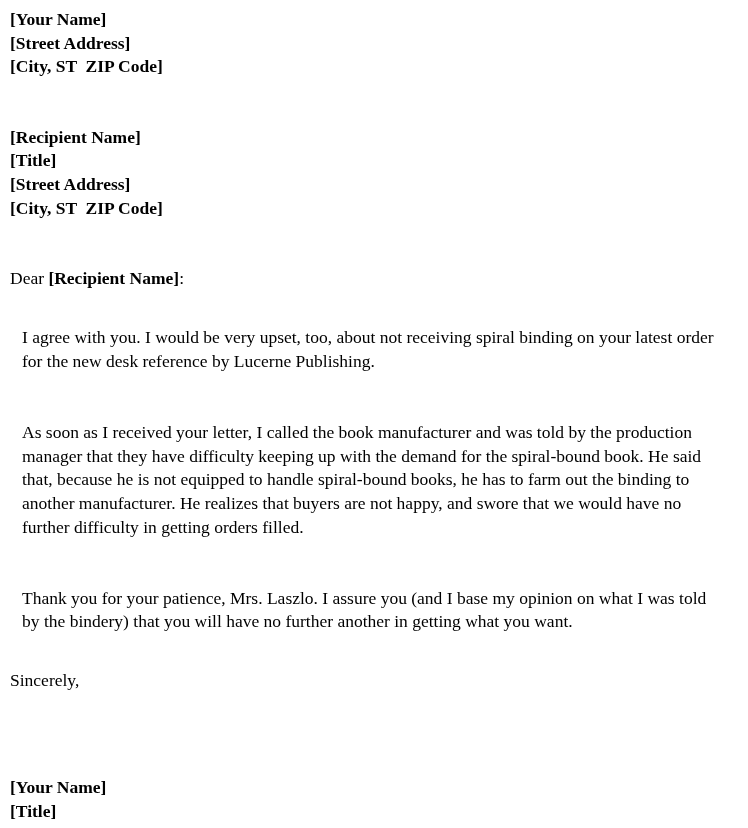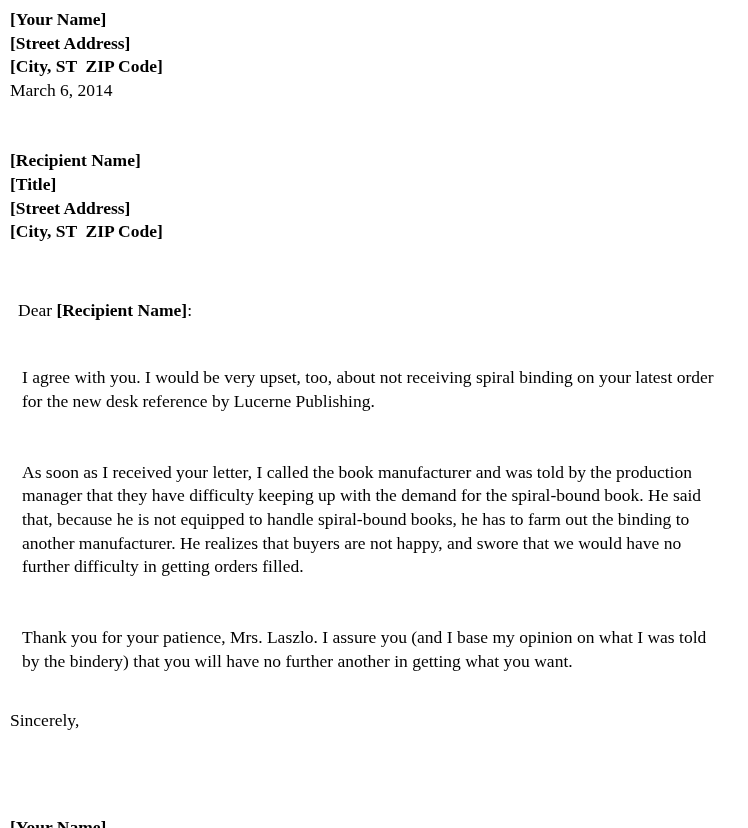--- a/index.html
+++ b/index.html
@@ -52,21 +52,21 @@
 
   .recipient-block {
     margin: 0;
   }
 
   .gap-salutation {
     height: 47px;
   }
 
   .salutation {
-    margin: 8px;
+    margin: 0;
   }
 
   .para {
     margin: 12px;
     text-align: left;
     max-width: 735px;
   }
 
   .gap-para {
     height: 23.6px;
@@ -96,21 +96,20 @@
 <body>
 
 <div class="page">
 
   <div class="letter">
 
     <div class="sender-block">
       <div class="line bold">[Your Name]</div>
       <div class="line bold">[Street Address]</div>
       <div class="line bold">[City, ST  ZIP Code]</div>
-      <div class="line">March 6, 2014</div>
     </div>
 
     <div class="gap-recipient"></div>
 
     <div class="recipient-block">
       <div class="line bold">[Recipient Name]</div>
       <div class="line bold">[Title]</div>
       <div class="line bold">[Street Address]</div>
       <div class="line bold">[City, ST  ZIP Code]</div>
     </div>

